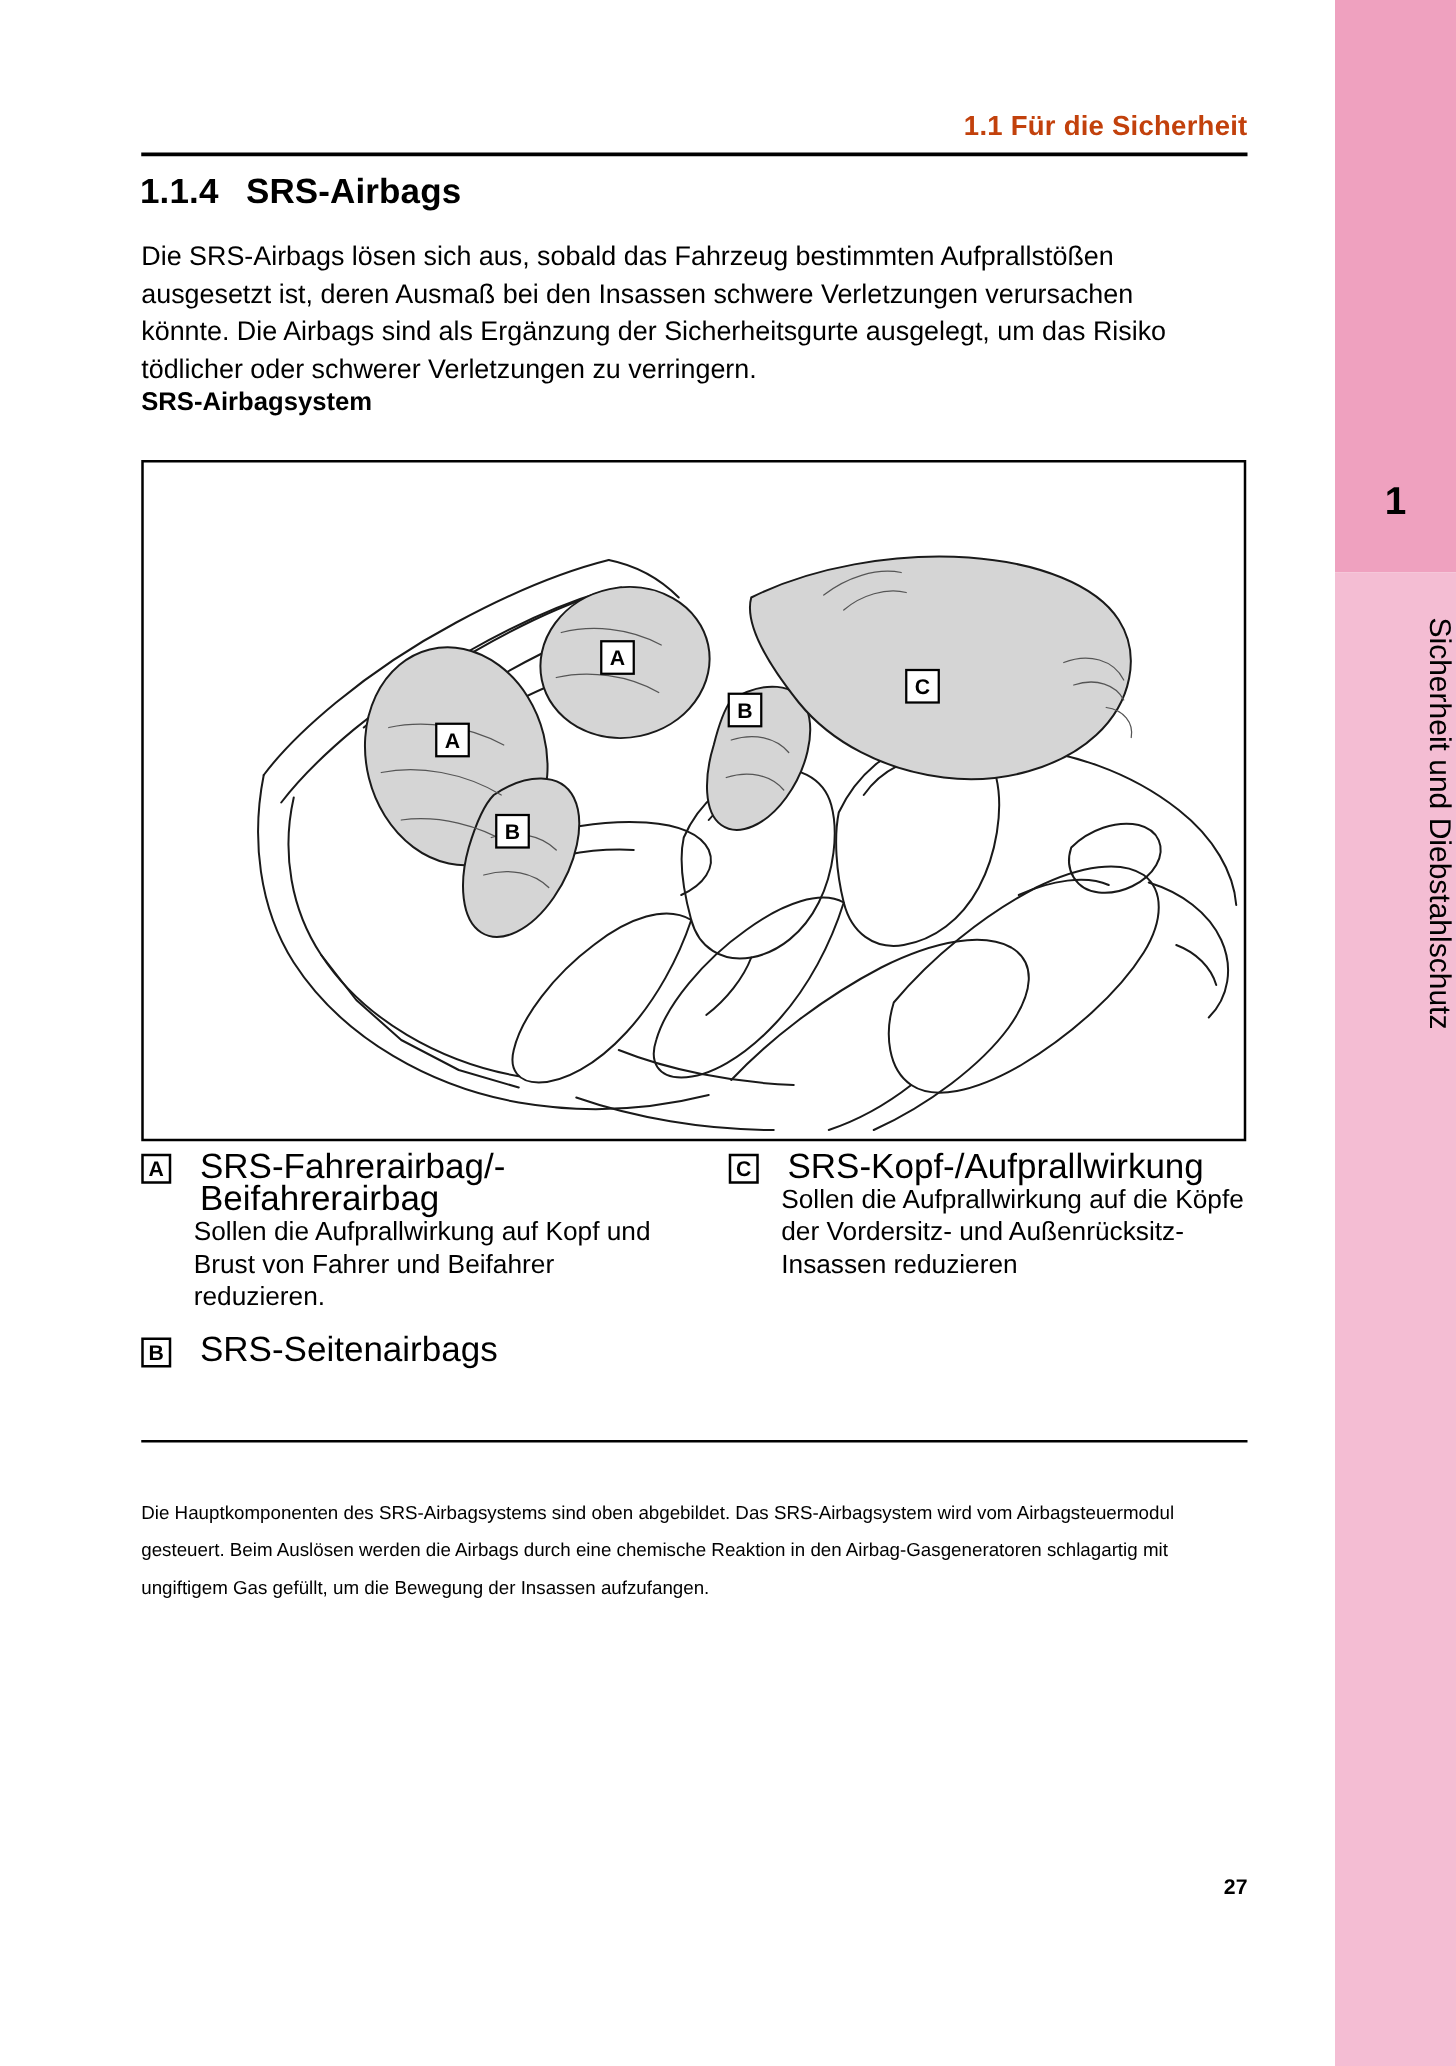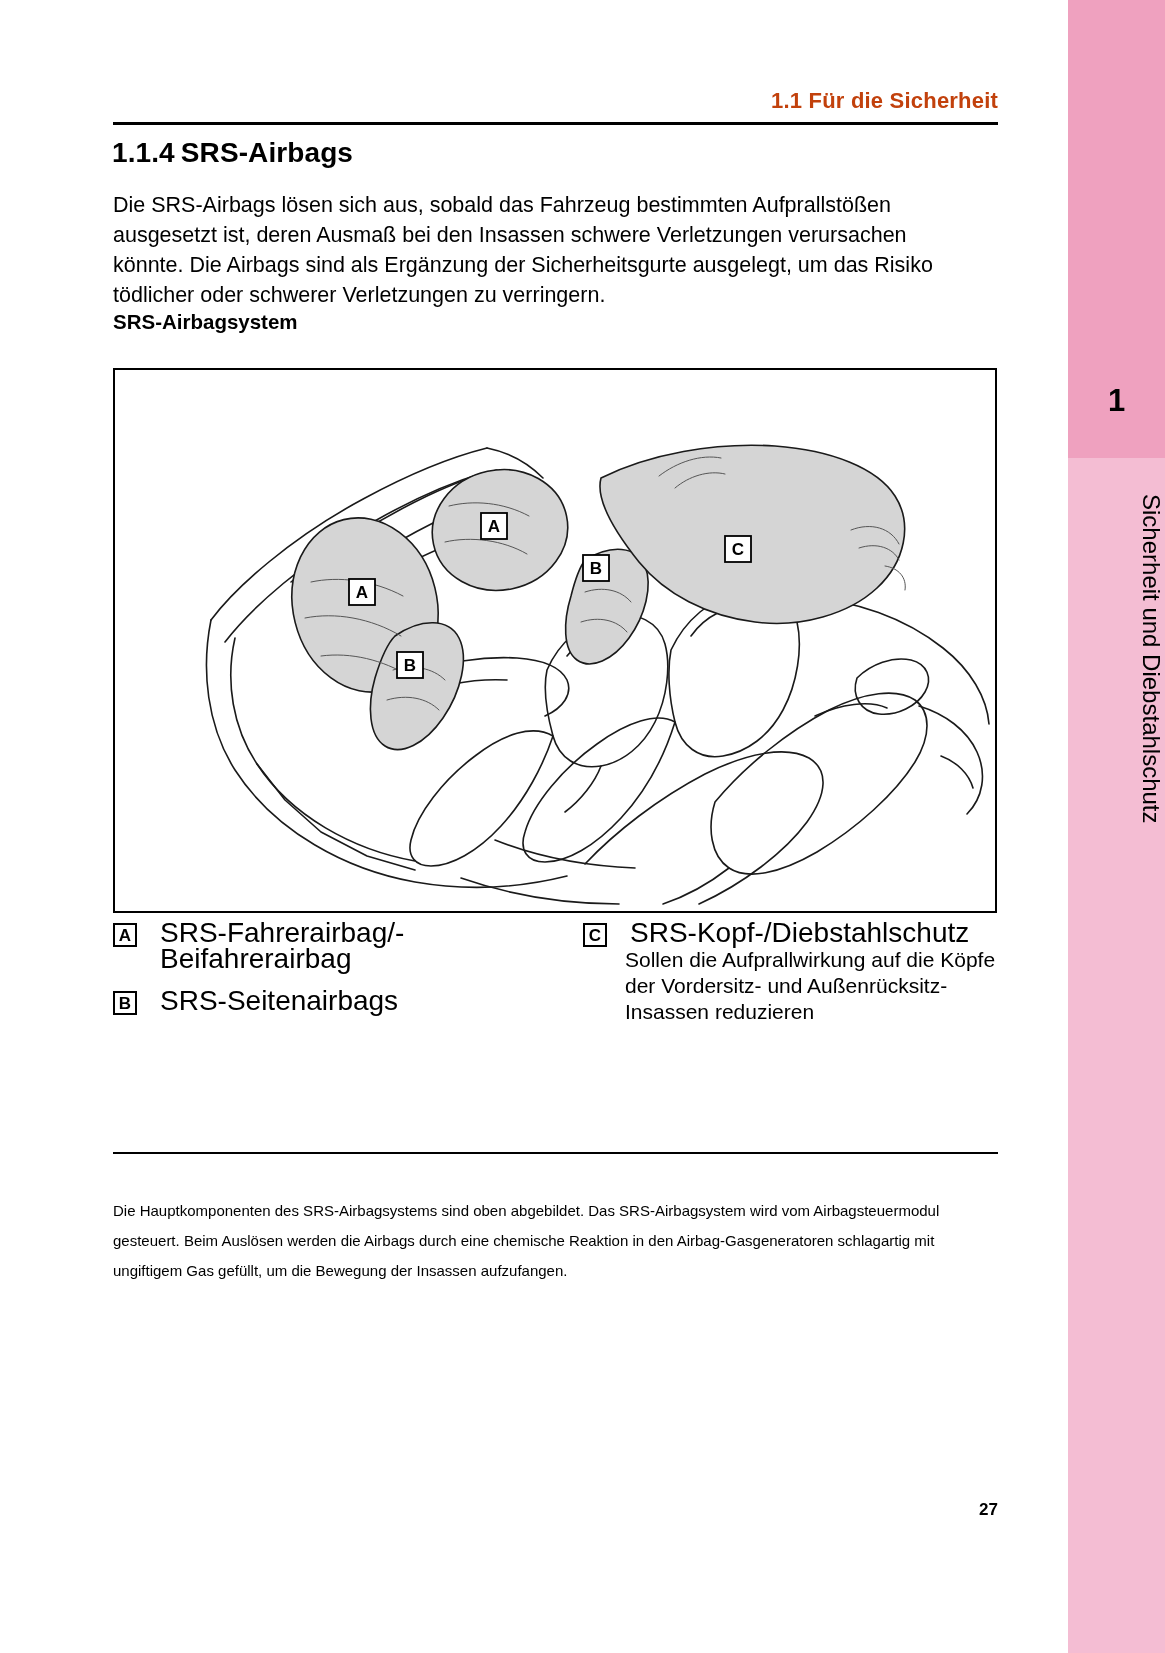--- a/index.html
+++ b/index.html
@@ -96,21 +96,21 @@
   #section-title {
     position: absolute;
     left: 112px;
     top: 137px;
     width: 886px;
     font-size: 28px;
     font-weight: 700;
     color: #000;
     letter-spacing: 0.1px;
   }
-  #section-title .num { margin-right: 6px; }
+  #section-title .num { margin-right: 22px; }
 
   #intro-para {
     position: absolute;
     left: 113px;
     top: 190px;
     width: 830px;
     font-size: 21.5px;
     line-height: 30px;
     color: #000;
   }
@@ -374,34 +374,35 @@
     </svg>
   </div>
 
   <div id="legend">
 
     <div class="legend-col left">
 
       <div class="legend-item">
         <span class="legend-badge">A</span>
         <div class="legend-title">SRS-Fahrerairbag/-Beifahrerairbag</div>
+        <div class="legend-desc">Sollen die Aufprallwirkung auf Kopf und Brust von Fahrer und Beifahrer reduzieren.</div>
       </div>
 
       <div class="legend-item">
         <span class="legend-badge">B</span>
         <div class="legend-title">SRS-Seitenairbags</div>
       </div>
 
     </div>
 
     <div class="legend-col right">
 
       <div class="legend-item">
         <span class="legend-badge">C</span>
-        <div class="legend-title">SRS-Kopf-/Diebstahlschutz</div>
+        <div class="legend-title">SRS-Kopf-/Aufprallwirkung</div>
         <div class="legend-desc">Sollen die Aufprallwirkung auf die Köpfe der Vordersitz- und Außenrücksitz-Insassen reduzieren</div>
       </div>
 
     </div>
 
   </div>
 
   <div id="legend-rule"></div>
 
   <div id="closing-para">Die Hauptkomponenten des SRS-Airbagsystems sind oben abgebildet. Das SRS-Airbagsystem wird vom Airbagsteuermodul gesteuert. Beim Auslösen werden die Airbags durch eine chemische Reaktion in den Airbag-Gasgeneratoren schlagartig mit ungiftigem Gas gefüllt, um die Bewegung der Insassen aufzufangen.</div>

